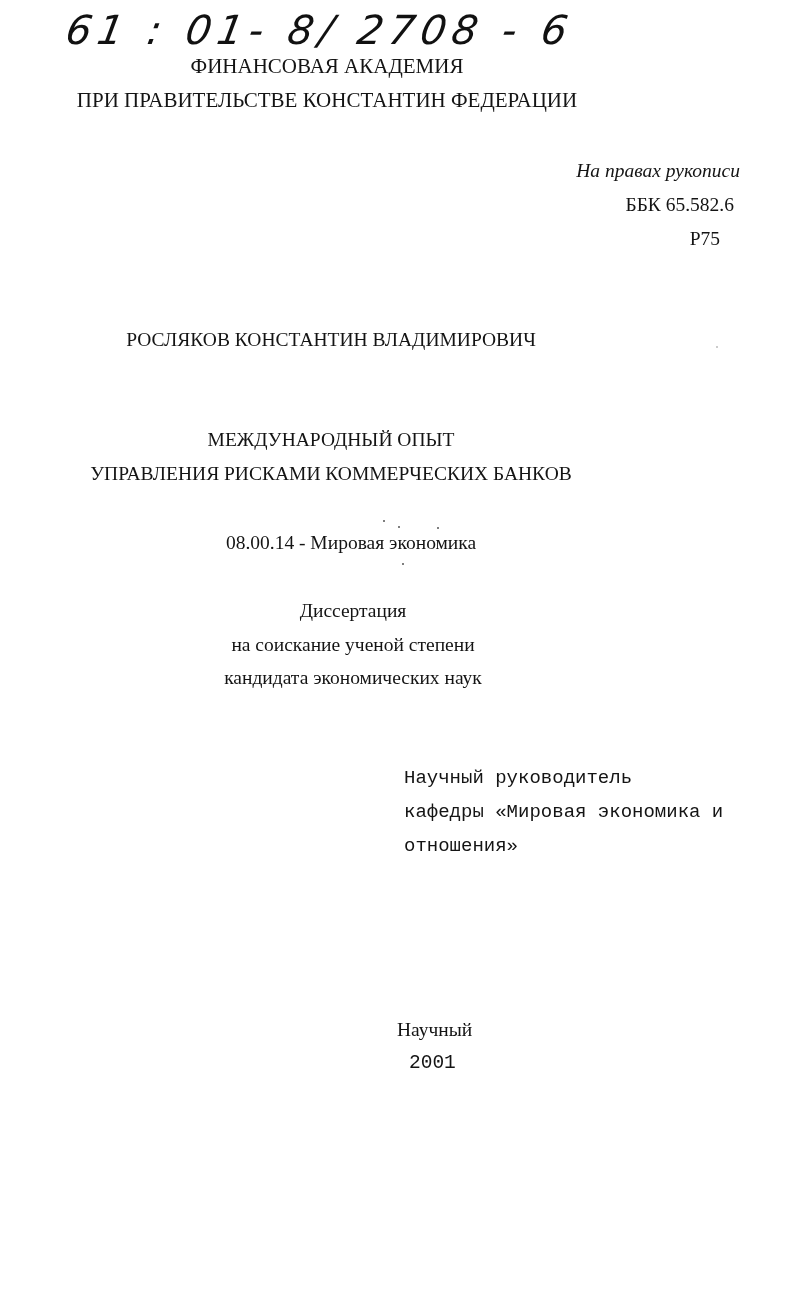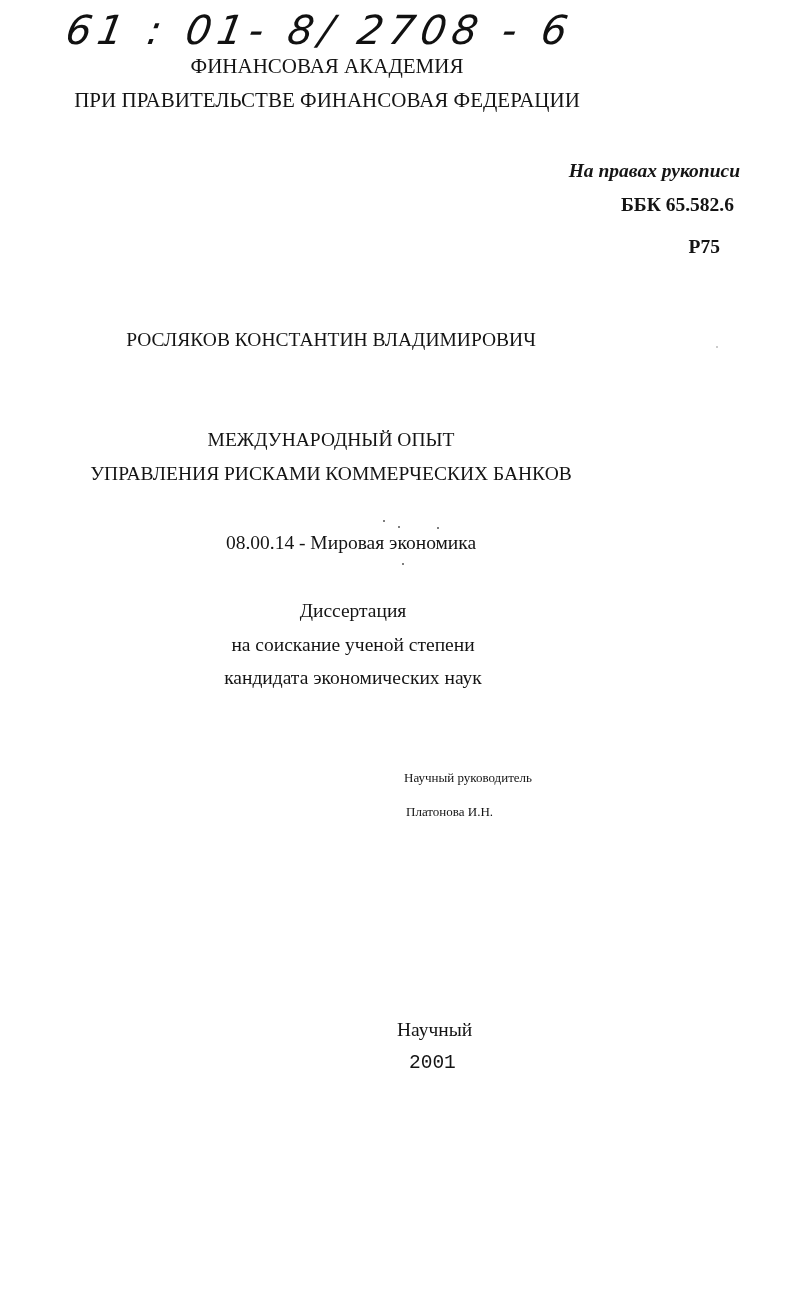--- a/index.html
+++ b/index.html
@@ -33,27 +33,28 @@
       font-size: 40px;
       letter-spacing: 6px;
       color: #111;
       transform: skewX(-10deg);
       transform-origin: left top;
     }
     .fs22 { font-size: 21px; }
     .fs20 { font-size: 19.5px; }
     .italic { font-style: italic; }
 
-    .right-meta { text-align: left; font-weight: bold; }
+    .right-meta { text-align: left; }
 
     .advisor-block {
       position: absolute;
       left: 404px;
       top: 766px;
-      font-size: 13px;
+      font-size: 19px;
+      font-family: Liberation Mono, monospace;
     }
     .advisor-block .line {
       height: 34px;
       line-height: 24px;
       white-space: nowrap;
     }
     .advisor-block .indent { padding-left: 2px; }
 
     .speck {
       position: absolute;
@@ -64,40 +65,41 @@
     }
   </style>
 </head>
 <body>
 
 <div>
 
   <div class="abs handwritten">61 : 01- 8/ 2708 - 6</div>
 
   <div class="abs center fs22" style="top:56px;">ФИНАНСОВАЯ АКАДЕМИЯ</div>
-  <div class="abs center fs22" style="top:90px;">ПРИ ПРАВИТЕЛЬСТВЕ ФИНАНСОВАЯ ФЕДЕРАЦИИ</div>
+  <div class="abs center fs22" style="top:90px;">ПРИ ПРАВИТЕЛЬСТВЕ КОНСТАНТИН ФЕДЕРАЦИИ</div>
 
   <div class="abs italic fs20 right-meta" style="top:161px; right:54px;">На правах рукописи</div>
   <div class="abs fs20 right-meta" style="top:195px; right:60px;">ББК 65.582.6</div>
-  <div class="abs fs20 right-meta" style="top:229px; right:74px;margin-top:8px;">Р75</div>
+  <div class="abs fs20 right-meta" style="top:229px; right:74px;">Р75</div>
 
   <div class="abs center fs20" style="top:330px; left:4px;">РОСЛЯКОВ КОНСТАНТИН ВЛАДИМИРОВИЧ</div>
 
   <div class="abs center fs20" style="top:430px; left:4px;">МЕЖДУНАРОДНЫЙ ОПЫТ</div>
   <div class="abs center fs20" style="top:464px; left:4px;">УПРАВЛЕНИЯ РИСКАМИ КОММЕРЧЕСКИХ БАНКОВ</div>
 
   <div class="abs center fs20" style="top:533px; left:24px;">08.00.14 - Мировая экономика</div>
 
   <div class="abs center fs20" style="top:601px; left:26px;">Диссертация</div>
   <div class="abs center fs20" style="top:635px; left:26px;">на соискание ученой степени</div>
   <div class="abs center fs20" style="top:668px; left:26px;">кандидата экономических наук</div>
 
   <div class="advisor-block">
     <div class="line">Научный руководитель</div>
-    <div class="line indent">Платонова И.Н.</div>
+    <div class="line">кафедры «Мировая экономика и</div>
+    <div class="line">отношения»</div>
   </div>
 
   <div class="abs fs20" style="top:1020px; left:397px;">Научный</div>
   <div class="abs fs20" style="top:1054px; left:409px;font-family:Liberation Mono, monospace;">2001</div>
 
   <span class="speck" style="left:383px; top:520px;"></span>
   <span class="speck" style="left:398px; top:526px;"></span>
   <span class="speck" style="left:437px; top:527px;"></span>
   <span class="speck" style="left:402px; top:563px;"></span>
   <span class="speck" style="left:716px; top:346px; background:#bbb;"></span>

